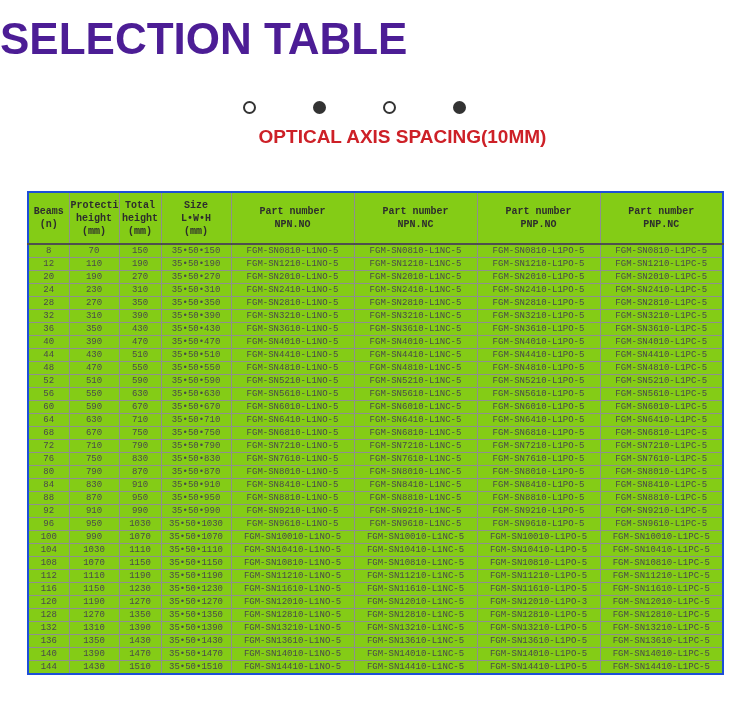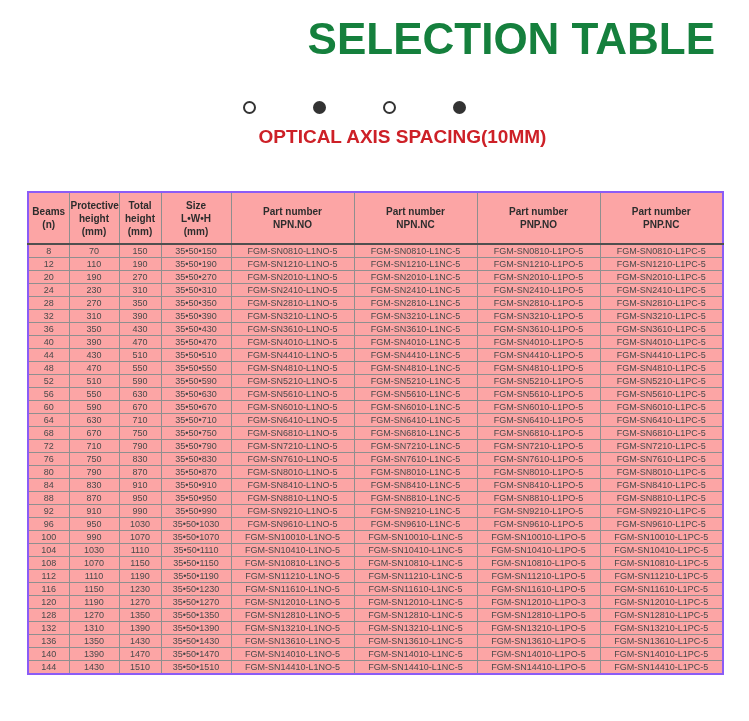--- a/index.html
+++ b/index.html
@@ -10,26 +10,26 @@
     background: #ffffff;
     overflow: hidden;
     font-family: "Liberation Sans", sans-serif;
   }
   .page-title {
     position: absolute;
     top: 14px;
     left: 0;
     width: 715px;
     margin: 0;
-    text-align: right;
+    text-align: left;
     font-size: 44px;
     line-height: 1.15;
     font-weight: bold;
     letter-spacing: 0px;
-    color: #15803d;
+    color: #4c1d95;
     font-family: "Liberation Sans", sans-serif;
   }
   .dots {
     position: absolute;
     top: 101px;
     left: 0;
     width: 709px;
     display: flex;
     justify-content: center;
     gap: 57px;
@@ -57,22 +57,23 @@
     font-family: "Liberation Sans", sans-serif;
     padding-left: 28px;
   }
   table.selection {
     position: absolute;
     top: 191px;
     left: 27px;
     width: 695px;
     border-collapse: collapse;
     table-layout: fixed;
-    border: 2px solid #8b5cf6;
-    background: #fca5a5;
+    border: 2px solid #1d4ed8;
+    background: #84cc16;
+    font-family: Liberation Mono, monospace;
   }
   table.selection th {
     border: 1px solid #8f8f8f;
     border-bottom: 2px solid #4f4f4f;
     height: 50px;
     padding: 0 1px;
     font-size: 10px;
     font-weight: bold;
     line-height: 1.3;
     color: #2d2d2d;

